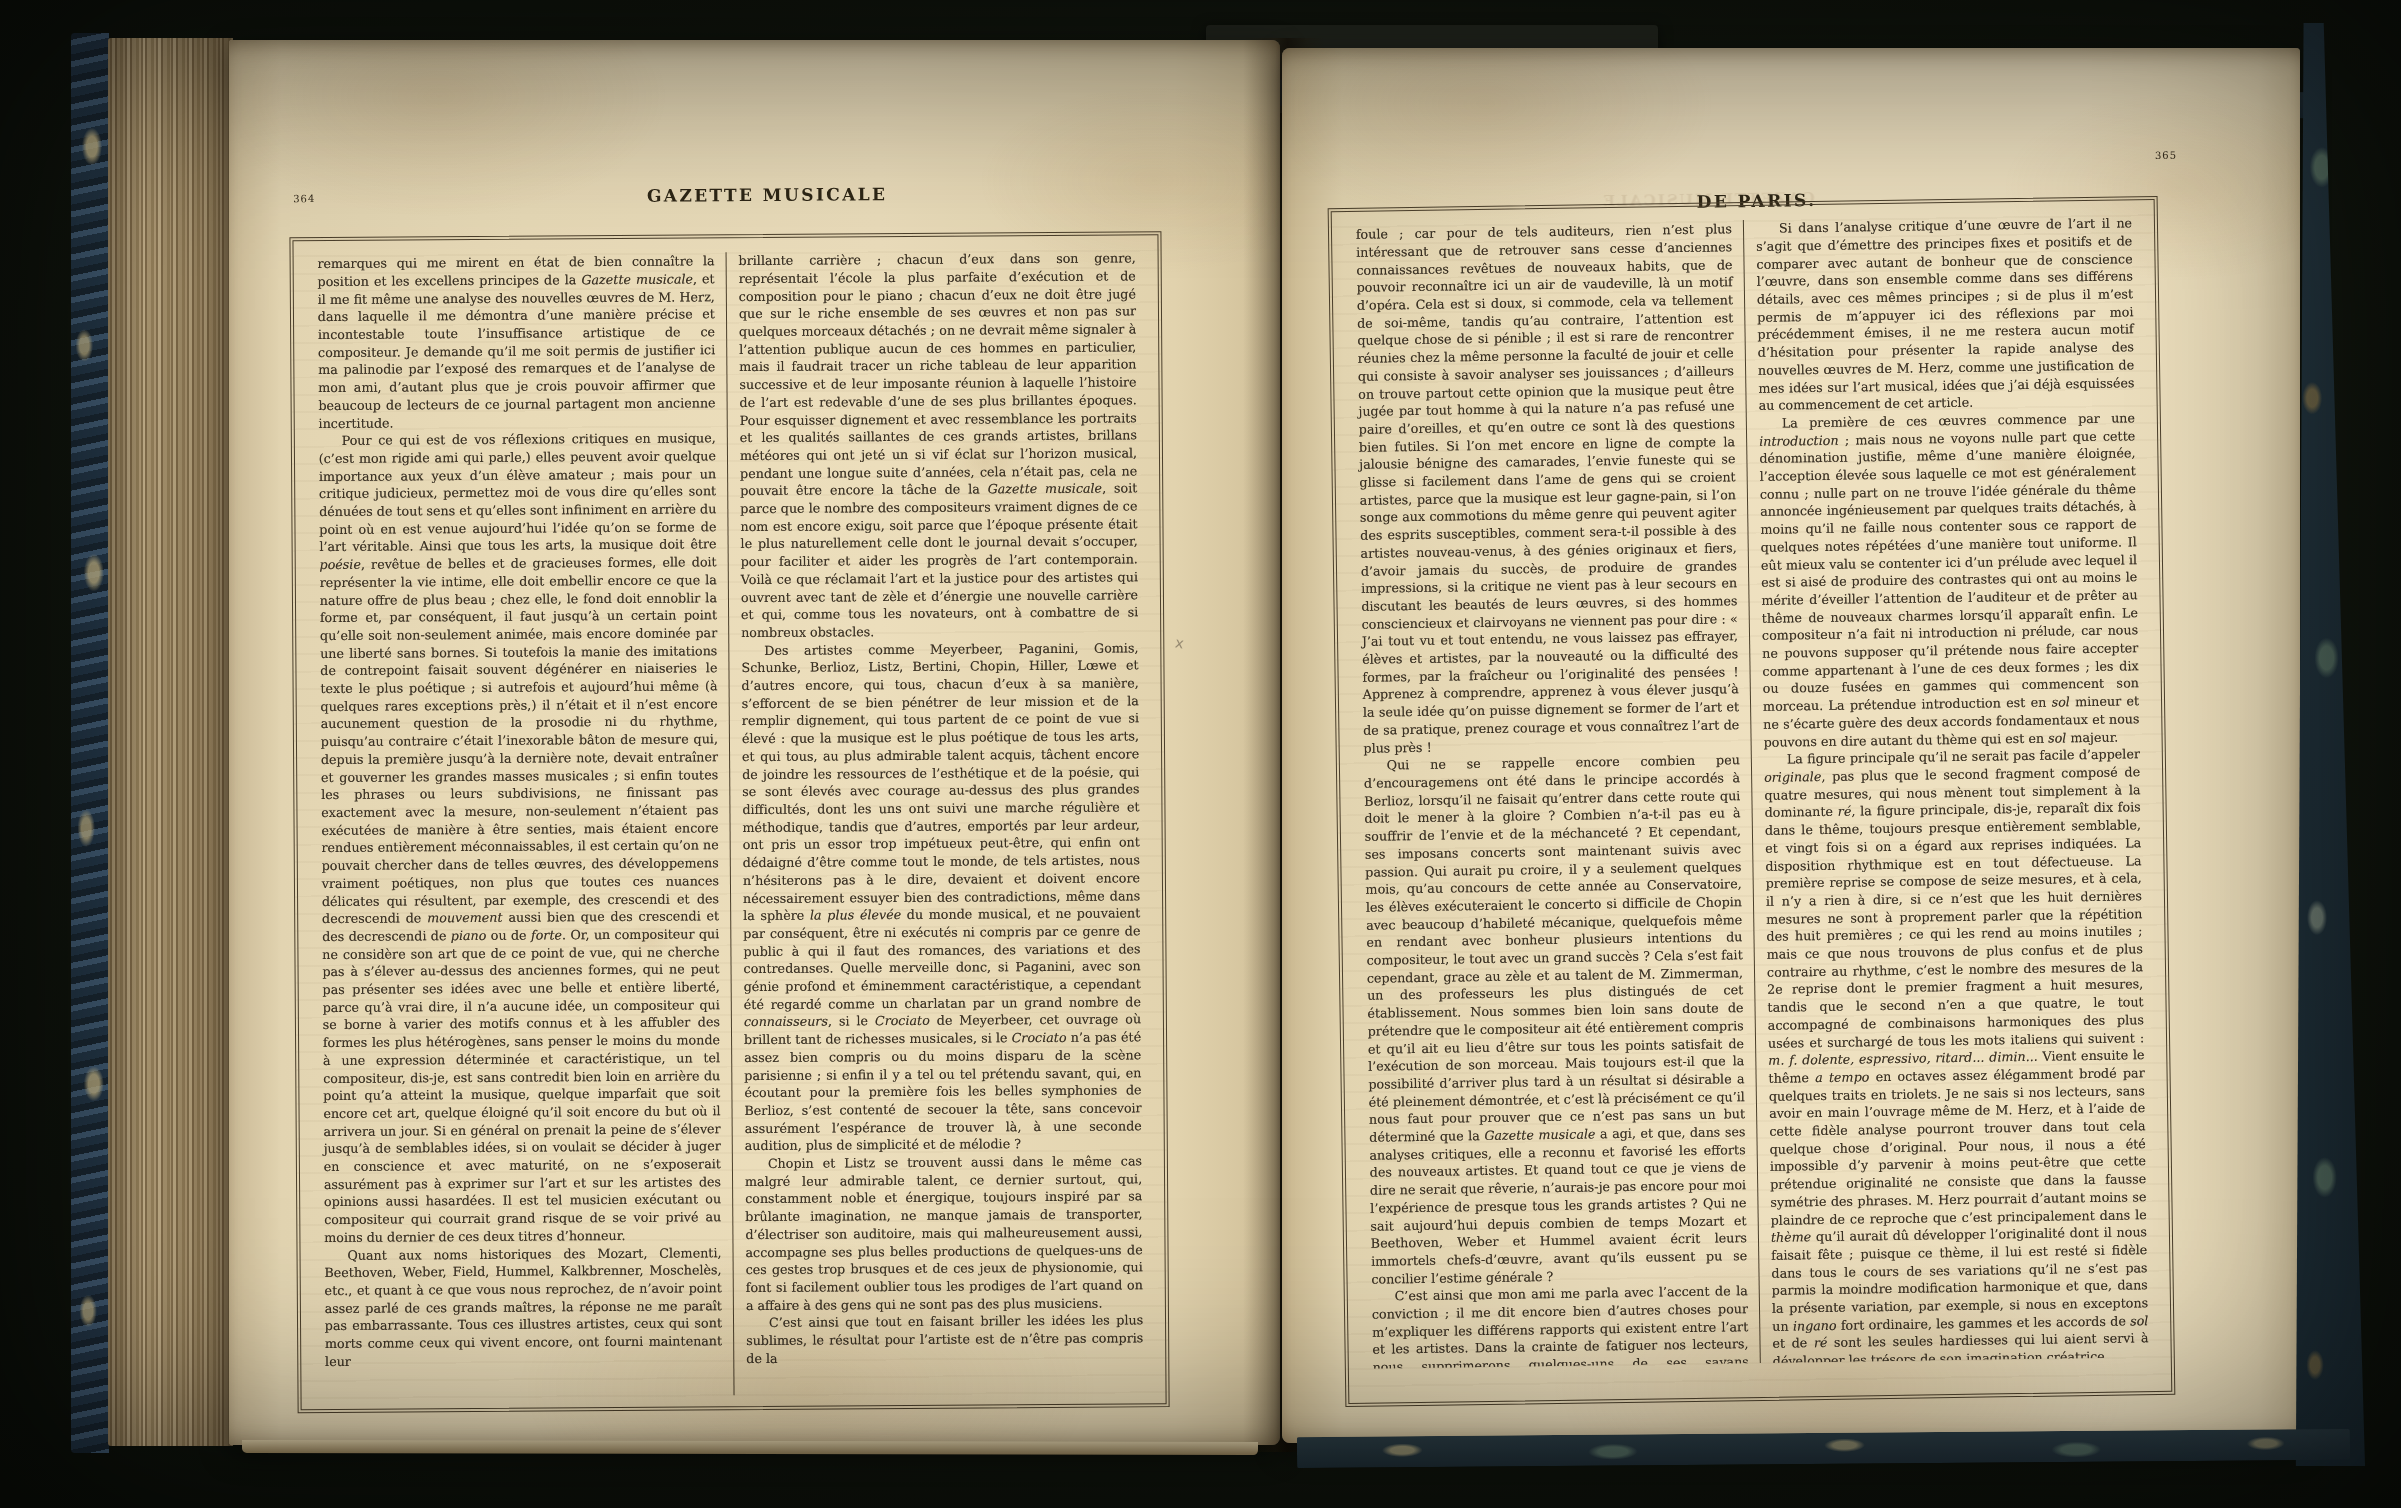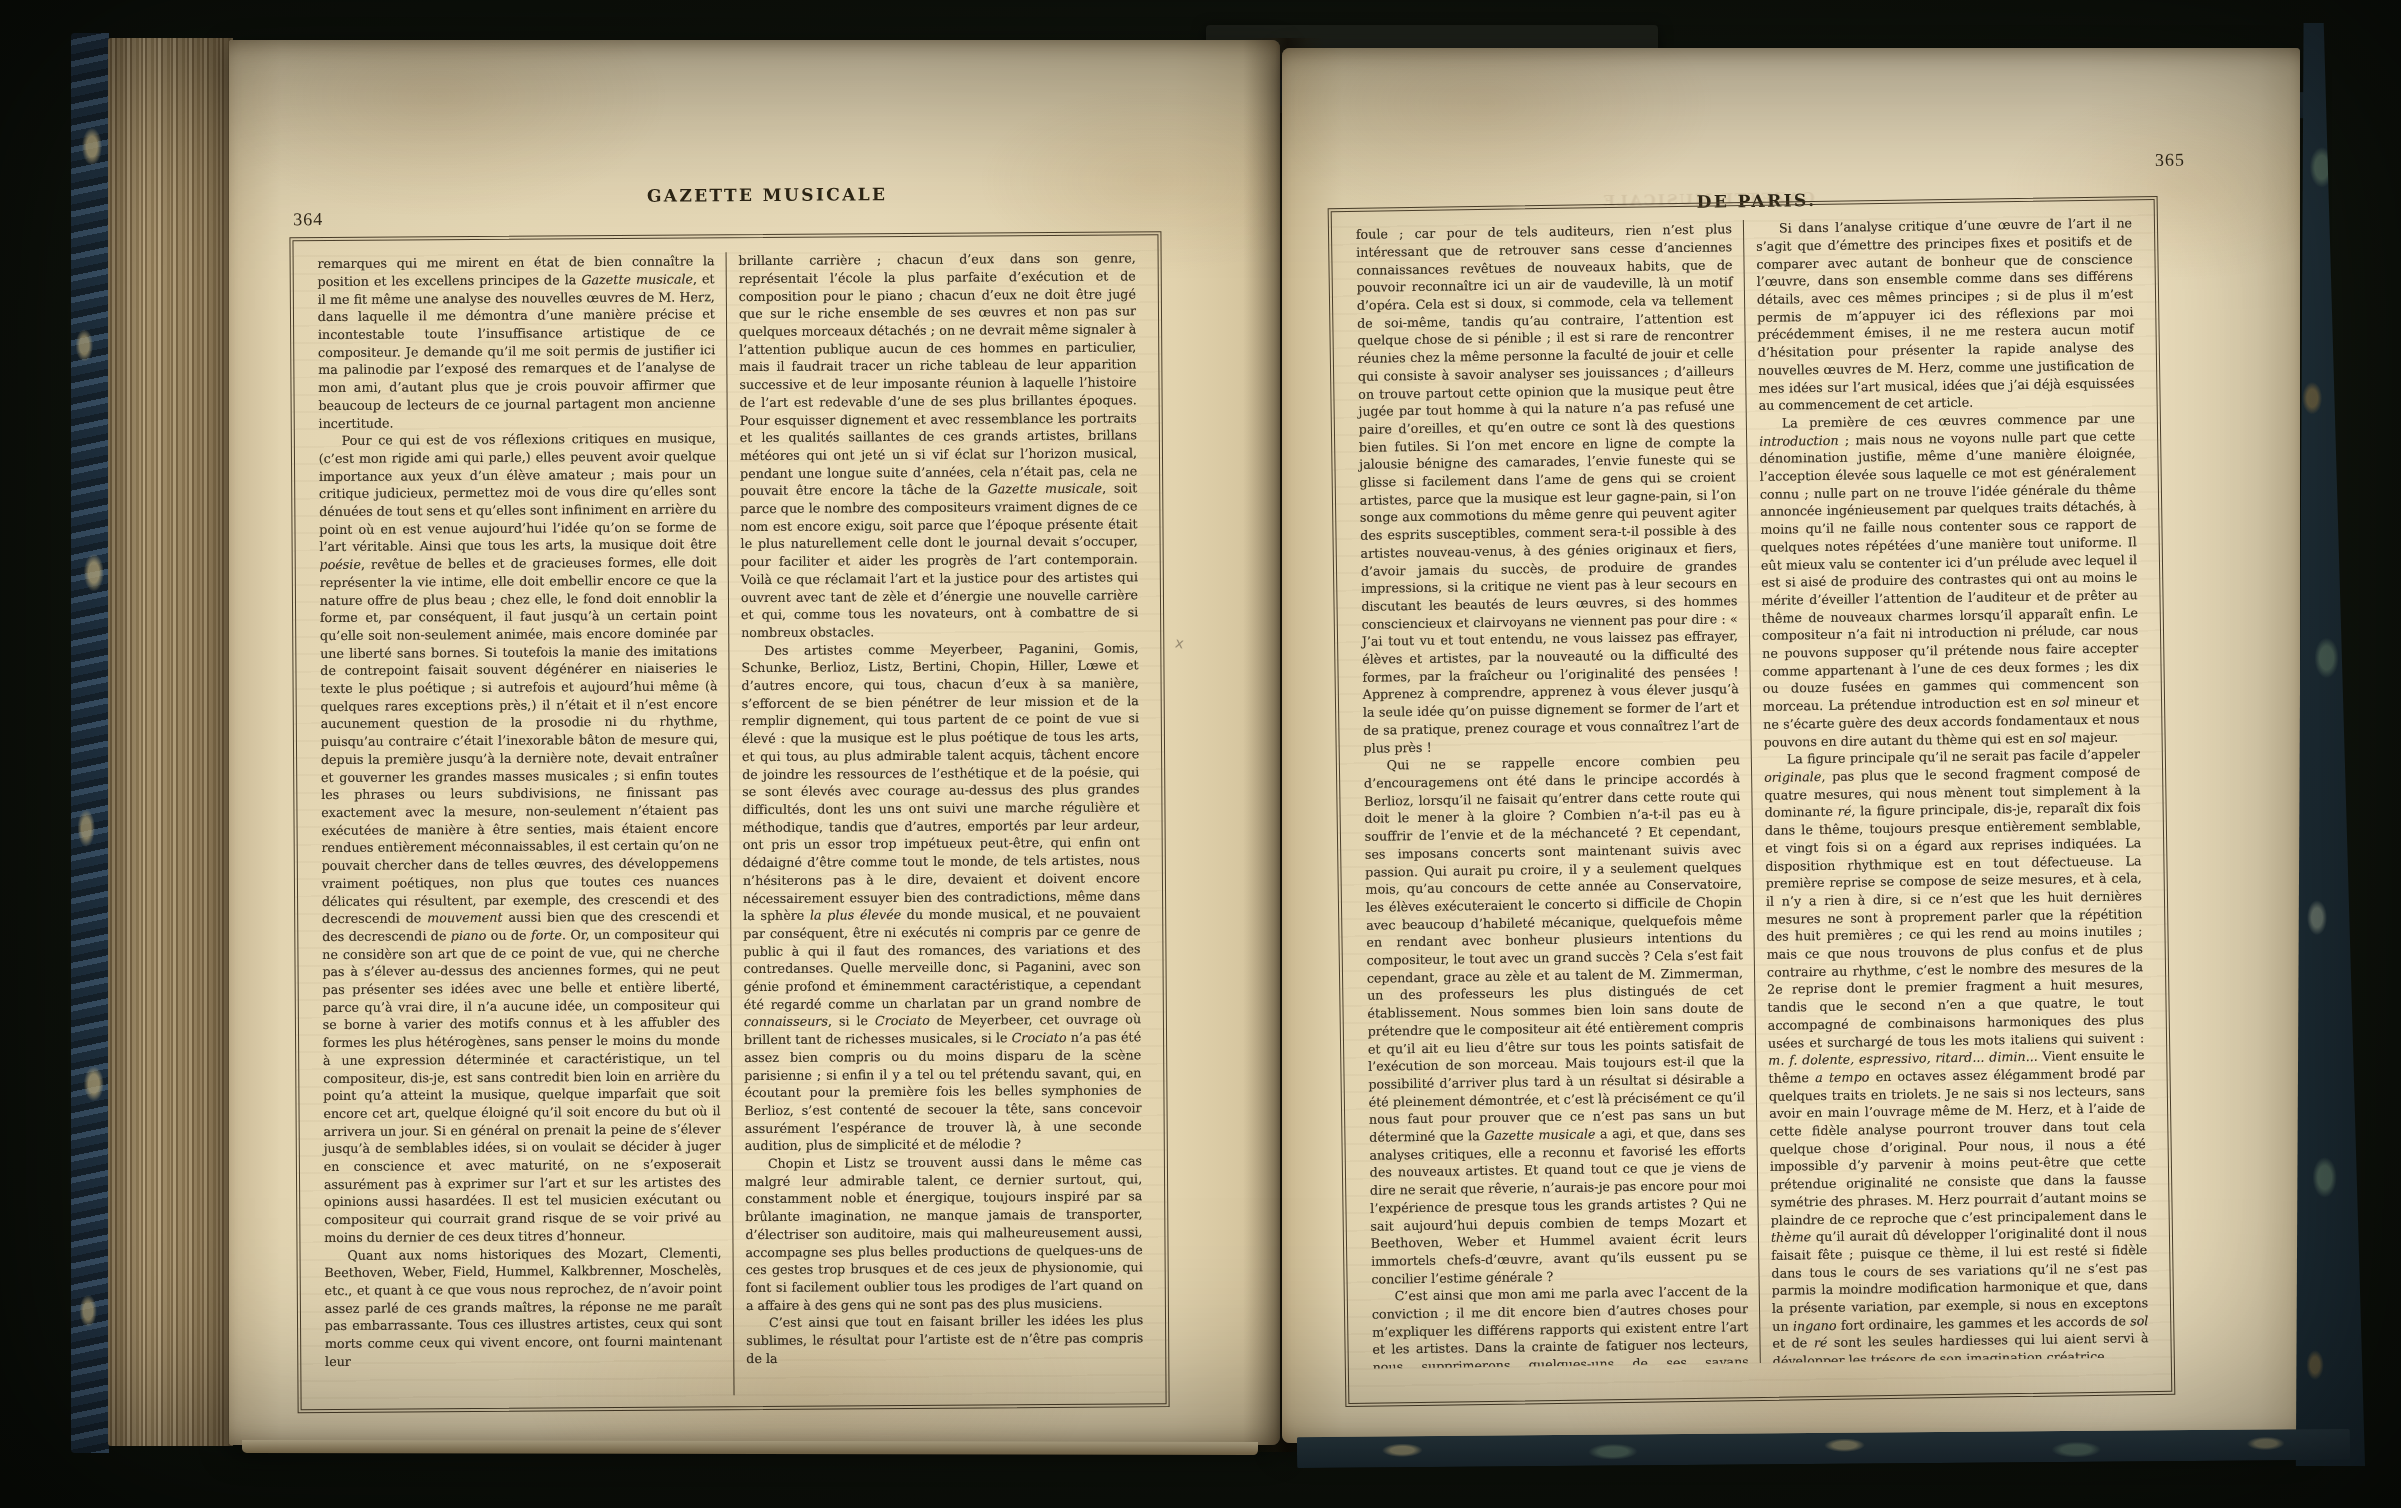--- a/index.html
+++ b/index.html
@@ -69,21 +69,21 @@
            radial-gradient(29px 9.6px at 52% 40%, rgba(213,196,140,.55) 0 40%, transparent 70%),
            radial-gradient(33px 10.6px at 74% 60%, rgba(110,140,118,.55) 0 45%, transparent 75%),
            radial-gradient(27px 9.6px at 92% 45%, rgba(213,196,140,.5) 0 40%, transparent 70%),
            linear-gradient(#2b3c44,#202f38);}
   .bottom-edge-left{position:absolute;left:242px;top:1441px;width:1016px;height:12.5px;transform:rotate(.12deg);
          background:linear-gradient(#d9caa4,#97835c);border-radius:0 0 4.8px 4.8px;}
 
   
   .tilt-364{position:absolute;inset:0;transform:rotate(-.4deg);transform-origin:50% 40%;}
   .tilt-365{position:absolute;inset:0;transform:rotate(-.85deg);transform-origin:46% 42%;}
-  .pagenum{position:absolute;font-size:18px;letter-spacing:1px;color:#32291a;font-family:Liberation Serif, serif;}
+  .pagenum{position:absolute;font-size:10px;letter-spacing:1px;color:#32291a;}
   .running-title{position:absolute;text-align:center;font-weight:bold;font-size:17px;
          letter-spacing:2.4px;color:#2e2616;}
   .frame{position:absolute;border:1.5px solid #4b3f2b;}
   .frame::before{content:"";position:absolute;inset:2.4px;border:1px solid #4b3f2b;pointer-events:none;}
   .frame::after{content:"";position:absolute;inset:0;pointer-events:none;
          background:repeating-linear-gradient(180deg, rgba(118,98,66,.05) 0 1.9px, transparent 1.9px 17.3px);}
   .cols{position:absolute;inset:3.8px;display:flex;padding:13.4px 9.6px 9.6px 11.5px;}
   .col{flex:1 1 0;height:1143px;overflow:hidden;padding:0 11.5px;text-align:justify;
        font-size:12.7px;line-height:17.7px;color:#3a3124;
        text-shadow:0 0 0.4px rgba(58,49,36,.55);}
@@ -100,21 +100,21 @@
 
 <div class="stage">
   <div class="spine-cap"></div>
   <div class="top-marble"></div>
   <div class="flyleaf-top"></div>
   <div class="cover-left"></div>
   <div class="fore-edges"></div>
 
   <div class="page page-364">
     <div class="tilt-364">
-      <div class="pagenum" style="left:67px;top:150px;margin-top:16px;">364</div>
+      <div class="pagenum" style="left:67px;top:150px;">364</div>
       <div class="running-title" style="left:106px;top:145px;width:870px;">GAZETTE MUSICALE</div>
       <div class="frame" style="left:63px;top:194px;width:870px;height:1174px;">
         <div class="cols">
           <div class="col">
               <p class="para">remarques qui me mirent en état de bien connaître la position et les excellens principes de la <i>Gazette musicale</i>, et il me fit même une analyse des nouvelles œuvres de M. Herz, dans laquelle il me démontra d’une manière précise et incontestable toute l’insuffisance artistique de ce compositeur. Je demande qu’il me soit permis de justifier ici ma palinodie par l’exposé des remarques et de l’analyse de mon ami, d’autant plus que je crois pouvoir affirmer que beaucoup de lecteurs de ce journal partagent mon ancienne incertitude.</p>
               <p class="para indent">Pour ce qui est de vos réflexions critiques en musique, (c’est mon rigide ami qui parle,) elles peuvent avoir quelque importance aux yeux d’un élève amateur ; mais pour un critique judicieux, permettez moi de vous dire qu’elles sont dénuées de tout sens et qu’elles sont infiniment en arrière du point où en est venue aujourd’hui l’idée qu’on se forme de l’art véritable. Ainsi que tous les arts, la musique doit être <i>poésie</i>, revêtue de belles et de gracieuses formes, elle doit représenter la vie intime, elle doit embellir encore ce que la nature offre de plus beau ; chez elle, le fond doit ennoblir la forme et, par conséquent, il faut jusqu’à un certain point qu’elle soit non-seulement animée, mais encore dominée par une liberté sans bornes. Si toutefois la manie des imitations de contrepoint faisait souvent dégénérer en niaiseries le texte le plus poétique ; si autrefois et aujourd’hui même (à quelques rares exceptions près,) il n’était et il n’est encore aucunement question de la prosodie ni du rhythme, puisqu’au contraire c’était l’inexorable bâton de mesure qui, depuis la première jusqu’à la dernière note, devait entraîner et gouverner les grandes masses musicales ; si enfin toutes les phrases ou leurs subdivisions, ne finissant pas exactement avec la mesure, non-seulement n’étaient pas exécutées de manière à être senties, mais étaient encore rendues entièrement méconnaissables, il est certain qu’on ne pouvait chercher dans de telles œuvres, des développemens vraiment poétiques, non plus que toutes ces nuances délicates qui résultent, par exemple, des crescendi et des decrescendi de <i>mouvement</i> aussi bien que des crescendi et des decrescendi de <i>piano</i> ou de <i>forte</i>. Or, un compositeur qui ne considère son art que de ce point de vue, qui ne cherche pas à s’élever au-dessus des anciennes formes, qui ne peut pas présenter ses idées avec une belle et entière liberté, parce qu’à vrai dire, il n’a aucune idée, un compositeur qui se borne à varier des motifs connus et à les affubler des formes les plus hétérogènes, sans penser le moins du monde à une expression déterminée et caractéristique, un tel compositeur, dis-je, est sans contredit bien loin en arrière du point qu’a atteint la musique, quelque imparfait que soit encore cet art, quelque éloigné qu’il soit encore du but où il arrivera un jour. Si en général on prenait la peine de s’élever jusqu’à de semblables idées, si on voulait se décider à juger en conscience et avec maturité, on ne s’exposerait assurément pas à exprimer sur l’art et sur les artistes des opinions aussi hasardées. Il est tel musicien exécutant ou compositeur qui courrait grand risque de se voir privé au moins du dernier de ces deux titres d’honneur.</p>
               <p class="para indent">Quant aux noms historiques des Mozart, Clementi, Beethoven, Weber, Field, Hummel, Kalkbrenner, Moschelès, etc., et quant à ce que vous nous reprochez, de n’avoir point assez parlé de ces grands maîtres, la réponse ne me paraît pas embarrassante. Tous ces illustres artistes, ceux qui sont morts comme ceux qui vivent encore, ont fourni maintenant leur</p>
             </div>
           <div class="col">
               <p class="para">brillante carrière ; chacun d’eux dans son genre, représentait l’école la plus parfaite d’exécution et de composition pour le piano ; chacun d’eux ne doit être jugé que sur le riche ensemble de ses œuvres et non pas sur quelques morceaux détachés ; on ne devrait même signaler à l’attention publique aucun de ces hommes en particulier, mais il faudrait tracer un riche tableau de leur apparition successive et de leur imposante réunion à laquelle l’histoire de l’art est redevable d’une de ses plus brillantes époques. Pour esquisser dignement et avec ressemblance les portraits et les qualités saillantes de ces grands artistes, brillans météores qui ont jeté un si vif éclat sur l’horizon musical, pendant une longue suite d’années, cela n’était pas, cela ne pouvait être encore la tâche de la <i>Gazette musicale</i>, soit parce que le nombre des compositeurs vraiment dignes de ce nom est encore exigu, soit parce que l’époque présente était le plus naturellement celle dont le journal devait s’occuper, pour faciliter et aider les progrès de l’art contemporain. Voilà ce que réclamait l’art et la justice pour des artistes qui ouvrent avec tant de zèle et d’énergie une nouvelle carrière et qui, comme tous les novateurs, ont à combattre de si nombreux obstacles.</p>

